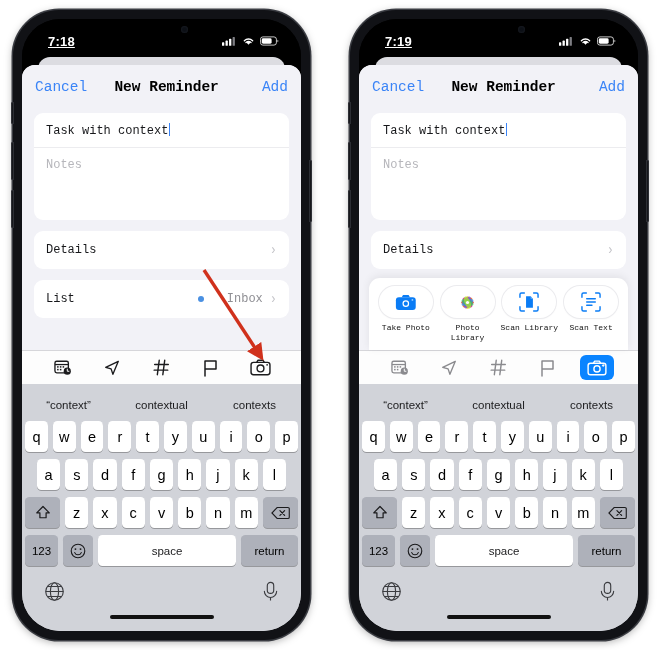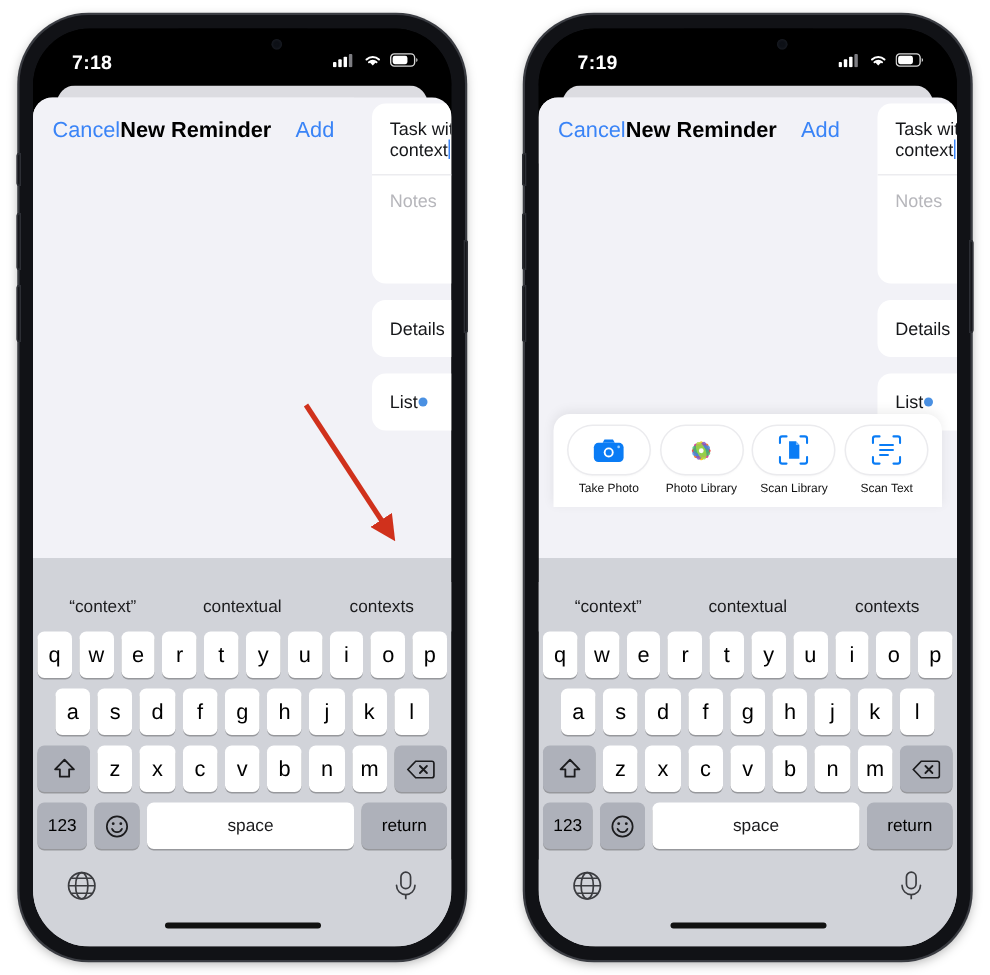--- a/index.html
+++ b/index.html
@@ -60,21 +60,21 @@
     height: 38px;
     background: #000;
     color: #fff;
     display: flex;
     align-items: center;
     justify-content: space-between;
     padding: 6px 22px 0 26px;
     flex: 0 0 auto;
     z-index: 5;
   }
-  .clock { font-size: 13px; font-weight: 700; letter-spacing: .2px; }
+  .clock { font-size: 13px; font-weight: 700; letter-spacing: .2px; text-decoration: underline; }
   .status-right { display: flex; align-items: center; gap: 5px; }
   .notch {
     position: absolute;
     top: 0; left: 50%;
     transform: translateX(-50%);
     width: 86px; height: 22px;
     background: #000;
     border-radius: 0 0 14px 14px;
   }
   .notch .cam {
@@ -91,22 +91,23 @@
     background: #dcdce1;
     border-radius: 12px 12px 0 0;
   }
   .sheet {
     position: relative;
     margin-top: 8px;
     flex: 1;
     background: #f2f2f7;
     border-radius: 13px 13px 0 0;
     display: flex;
-    flex-direction: row;
+    flex-direction: column;
     overflow: hidden;
+    font-family: Liberation Mono, monospace;
   }
 
   .navbar {
     flex: 0 0 auto;
     height: 44px;
     display: flex; align-items: center;
     padding: 0 13px;
     background: #f2f2f7;
   }
   .nav-btn { font-size: 14.5px; color: #3a84f7; }
@@ -209,21 +210,21 @@
     font-size: 8px;
     color: #111;
     text-align: center;
     line-height: 1.25;
   }
 
   
   .keyboard {
     flex: 0 0 auto;
     background: #d1d3d9;
-    padding-top: 16px;
+    padding-top: 4px;
   }
   .predictive {
     height: 33px;
     display: flex; align-items: center;
     background: #d1d3d9;
   }
   .pred {
     flex: 1;
     text-align: center;
     font-size: 11.5px;

